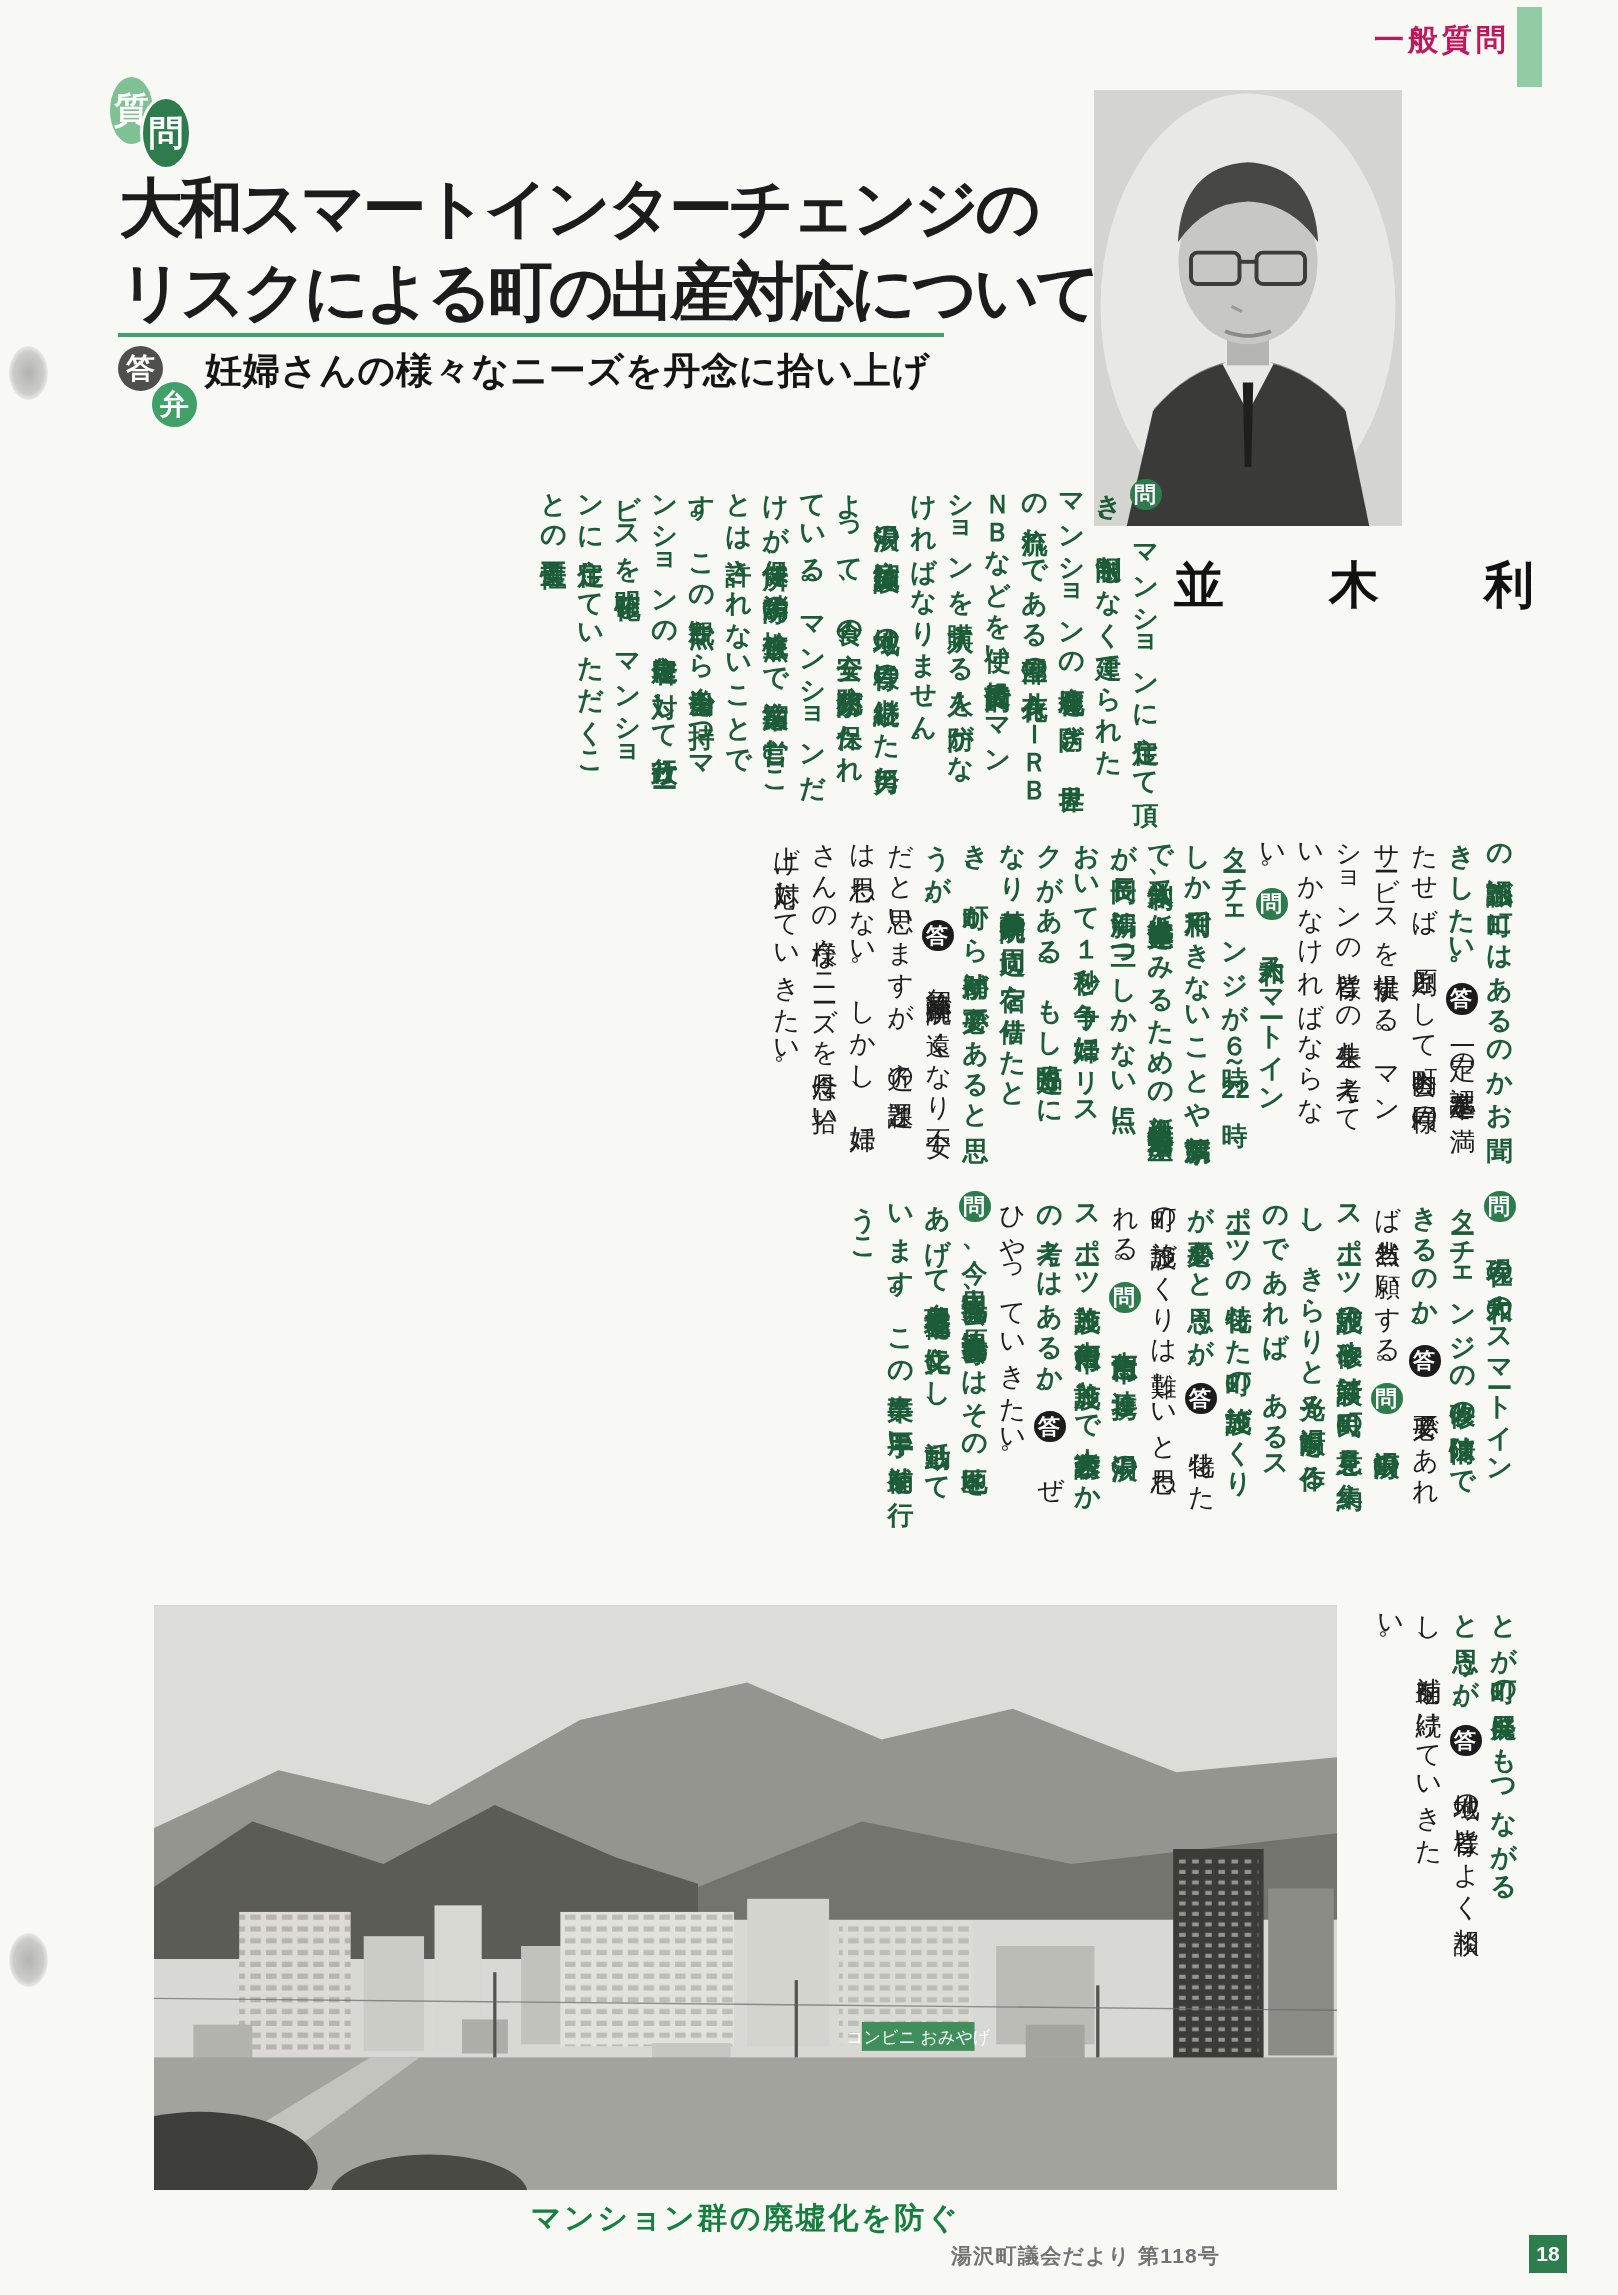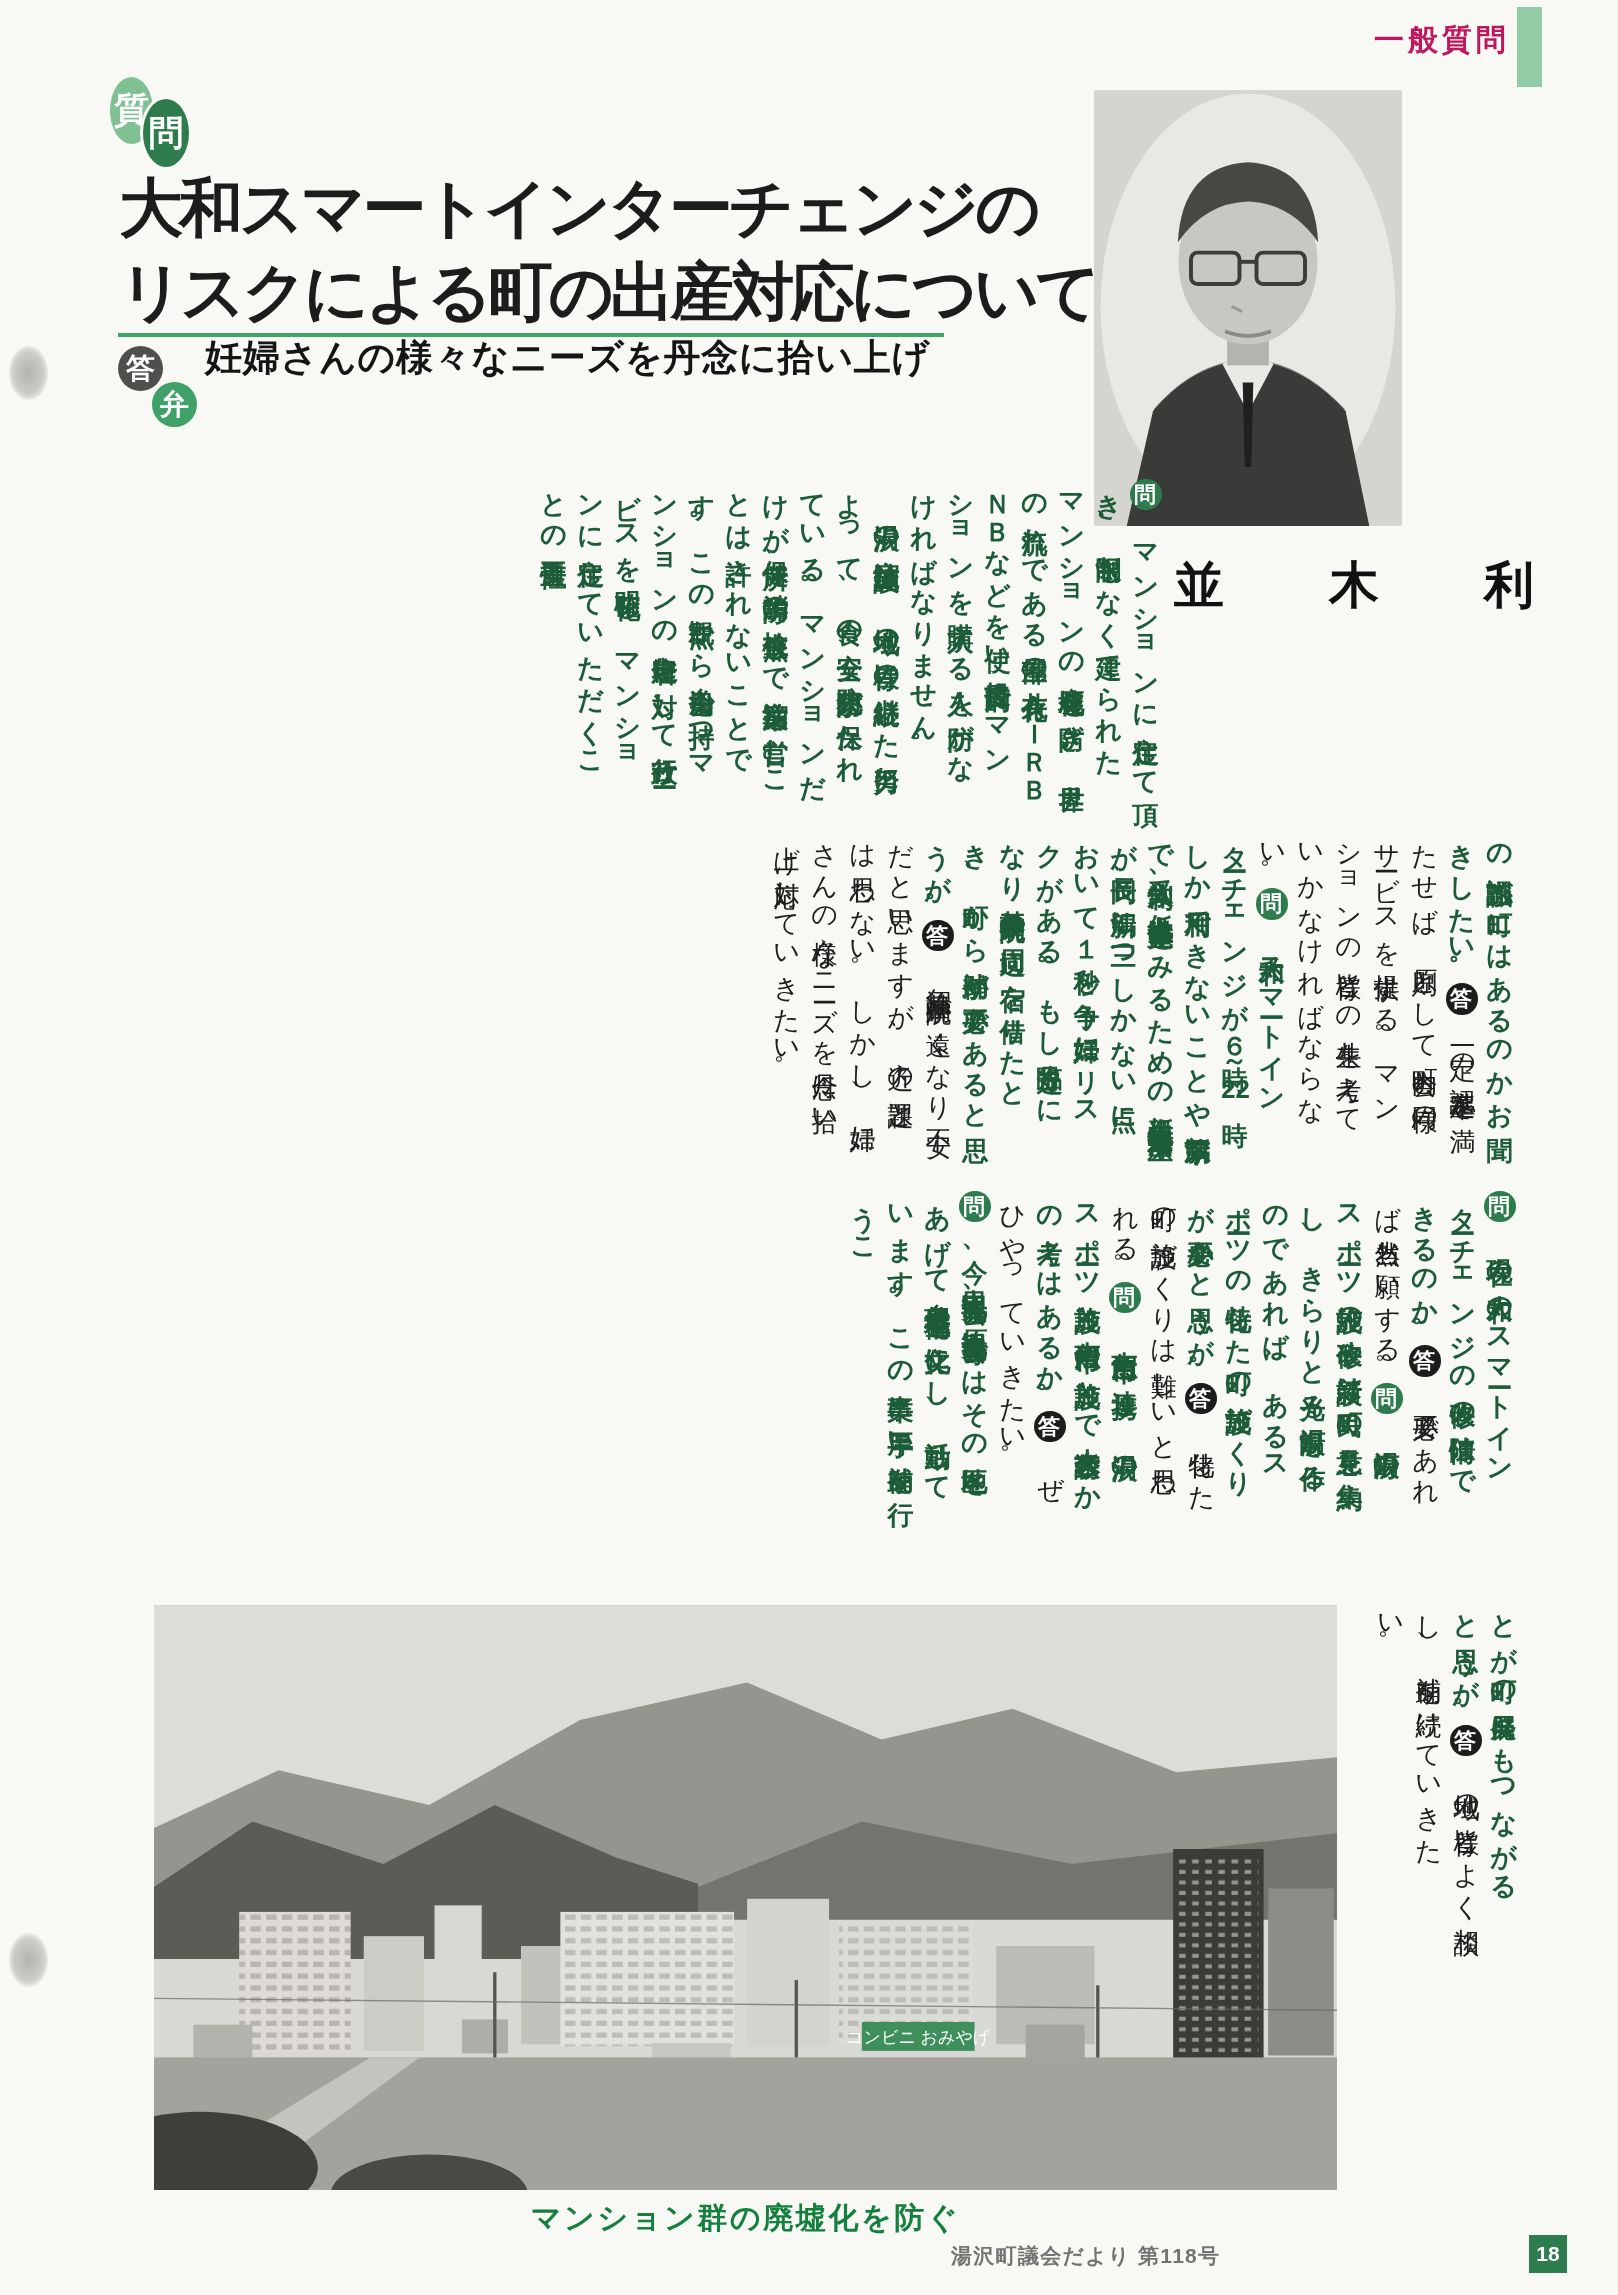--- a/index.html
+++ b/index.html
@@ -29,21 +29,21 @@
         letter-spacing:-3.9px;font-family:"Liberation Serif",serif;white-space:nowrap;}
   .headline-1{top:165px;} .headline-2{top:249px;}
   .green-rule{position:absolute;left:118px;top:333px;width:826px;height:3.9px;background:#3fa469;}
 
   
   .sb{position:absolute;display:flex;align-items:center;justify-content:center;border-radius:50%;
         color:#fff;font-weight:700;font-size:29px;}
   .sb-a{left:118px;top:346px;width:45px;height:45px;background:#4f4f4d;}
   .sb-b{left:149px;top:379px;width:45px;height:45px;background:#3fa068;border:3.3px solid #f8f8f4;z-index:2;}
   .subtitle{position:absolute;left:205px;color:#151515;font-weight:700;font-size:37px;letter-spacing:0.7px;white-space:nowrap;}
-  .subtitle-1{top:333px;text-align:center;} .subtitle-2{top:389px;}
+  .subtitle-1{top:346px;text-align:center;} .subtitle-2{top:389px;}
 
   
   .portrait{position:absolute;left:1094px;top:90px;width:308px;height:436px;}
   .member-name{position:absolute;left:1174px;top:552px;width:341px;text-align:center;
         font-family:"Liberation Serif",serif;font-weight:700;font-size:50px;letter-spacing:27.5px;color:#111;white-space:nowrap;}
 
   
   .vband{position:absolute;writing-mode:vertical-rl;text-orientation:mixed;
         line-height:37px;font-size:26px;letter-spacing:2px;}
   .band-0{left:85px;top:476px;width:1079px;height:316px;}

